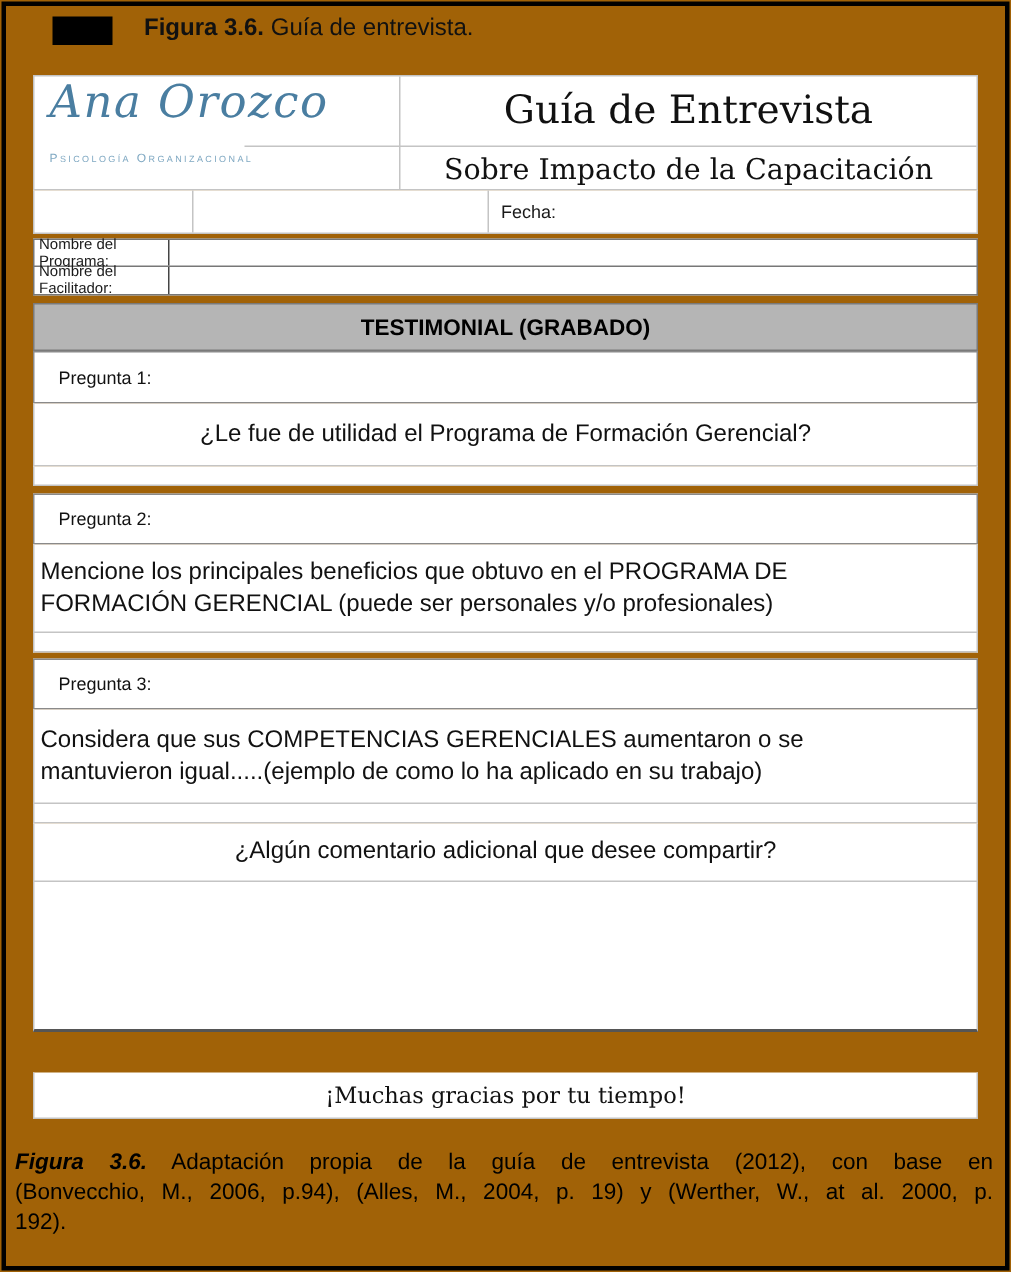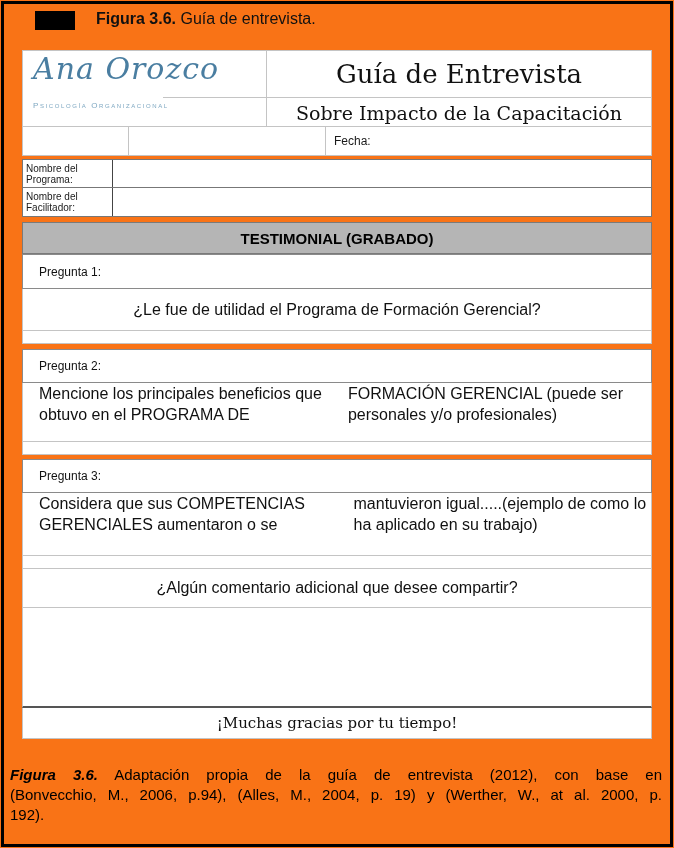--- a/index.html
+++ b/index.html
@@ -1,17 +1,17 @@
 <!DOCTYPE html>
 <html style="--logo-script: #4a7ea1; --logo-tagline: #7fa8c2; --bar-bg: #b5b5b5;"><head>
 <meta charset="utf-8">
 <style>
   html,body { margin:0; padding:0; background:#ffffff; }
   .page {
-    position:relative; width:674px; height:848px; background:#f97316;
+    position:relative; width:674px; height:848px; background:#a16207;
     font-family:"Liberation Sans", sans-serif; color:#111; overflow:hidden;
   }
   .outer-frame { position:absolute; inset:1px; border:3px solid #000; pointer-events:none; }
 
   
   .black-square { position:absolute; left:35px; top:11px; width:40px; height:19px; background:#000; }
   .fig-label { position:absolute; left:96px; top:10px; font-size:16px; white-space:nowrap; }
   .fig-label .b { font-weight:700; }
 
   
@@ -38,51 +38,51 @@
 
   
   .fecha { height:29px; border:1px solid var(--bl); border-top:none; }
   .fecha .c1 { width:86px; height:100%; border-right:1px solid var(--bl); box-sizing:border-box; }
   .fecha .c2 { width:197px; height:100%; border-right:1px solid var(--bl); box-sizing:border-box; }
   .fecha .c3 { flex:1; height:100%; display:flex; align-items:center; padding-left:8px;
                box-sizing:border-box; font-size:12px; color:#1a1a1a; }
   .gap3 { height:3px; } .gap5 { height:5px; } .gap4 { height:4px; }
 
   
-  .nrow { height:29px; border:1px solid #777; display:flex; align-items:center; }
+  .nrow { height:19px; border:1px solid #777; display:flex; align-items:center; }
   .nrow + .nrow { border-top:none; }
   .nlabel { width:90px; height:100%; border-right:1px solid #444; box-sizing:border-box;
             display:flex; align-items:center; padding-left:3px; font-size:10px; color:#1a1a1a; }
   .ninput { flex:1; height:100%; }
 
   
   .bar { height:32px; border:1px solid #7a7a7a; background:var(--bar-bg,#b5b5b5);
          display:flex; align-items:center; justify-content:center;
          font-weight:700; font-size:15px; color:#000; }
 
   
   .prow { height:35px; border:1px solid #8a8a8a; display:flex; align-items:center;
           padding-left:16px; box-sizing:border-box; font-weight:400; font-size:12px; }
   .p2h { height:34px; }
   .qrow { border:1px solid var(--bl); border-top:none; box-sizing:border-box; font-size:16px; }
   .q1 { height:42px; display:flex;gap:10px; }
   .q1 .qtext { flex:1; display:flex; align-items:center; justify-content:center; padding:0 6px; }
   .q1 .answer { width:133px; border-left:1px solid var(--bl); box-sizing:border-box;
                 display:flex; align-items:center; justify-content:center; }
-  .qtall { display:flex; justify-content:space-between;
-           padding-left:16px; line-height:21px; }
+  .qtall { display:flex; flex-direction:column; justify-content:center;
+           padding-left:4px; line-height:21px; }
   .q2 { height:59px; } .q3 { height:63px; }
   .thin { height:13px; border:1px solid var(--bl); border-top:none; }
   .comment-prompt { height:39px; border:1px solid var(--bl); border-top:none;
                     display:flex; align-items:center; justify-content:center; font-size:16px; }
   .bigbox { height:100px; border-left:1px solid var(--bl); border-right:1px solid var(--bl);
             border-bottom:2px solid #555; box-sizing:border-box; }
   .thanks { height:31px; border:1px solid var(--bl); border-top:none;
             display:flex; align-items:center; justify-content:center;
-            font-family:"DejaVu Serif", serif; font-size:15px; }
+            font-family:"DejaVu Serif", serif; font-size:15px;margin-top:27px; }
 
   
   .caption { position:absolute; left:10px; width:652px; top:765px; font-size:15px;
              line-height:20px; color:#000; }
   .cap-just { text-align:justify; text-align-last:justify; }
   .cap-b { font-weight:700; font-style:italic; }
 </style>
 </head>
 <body>
 

